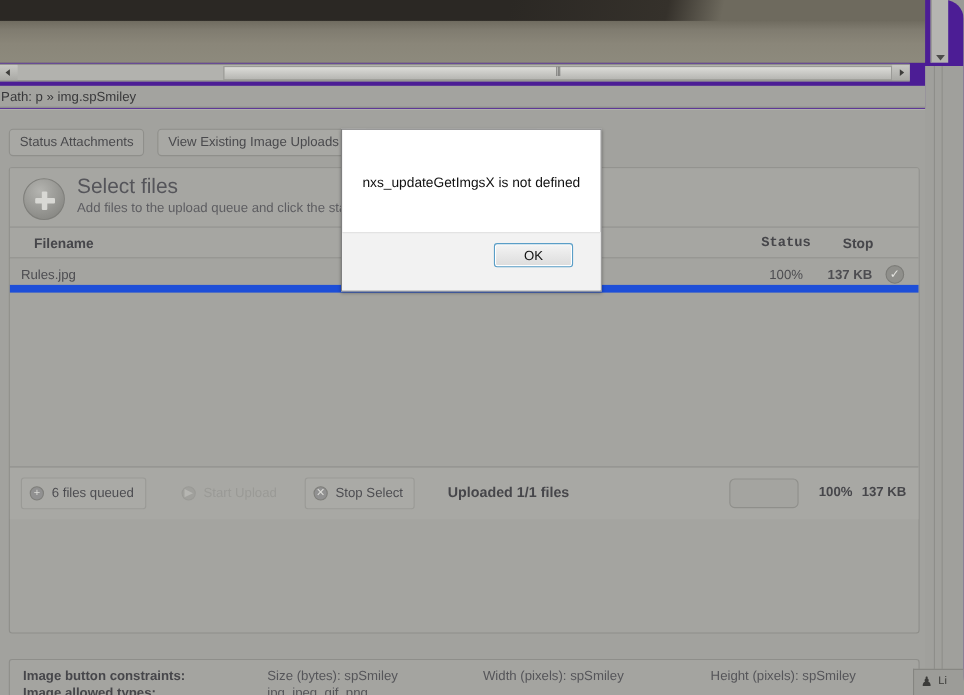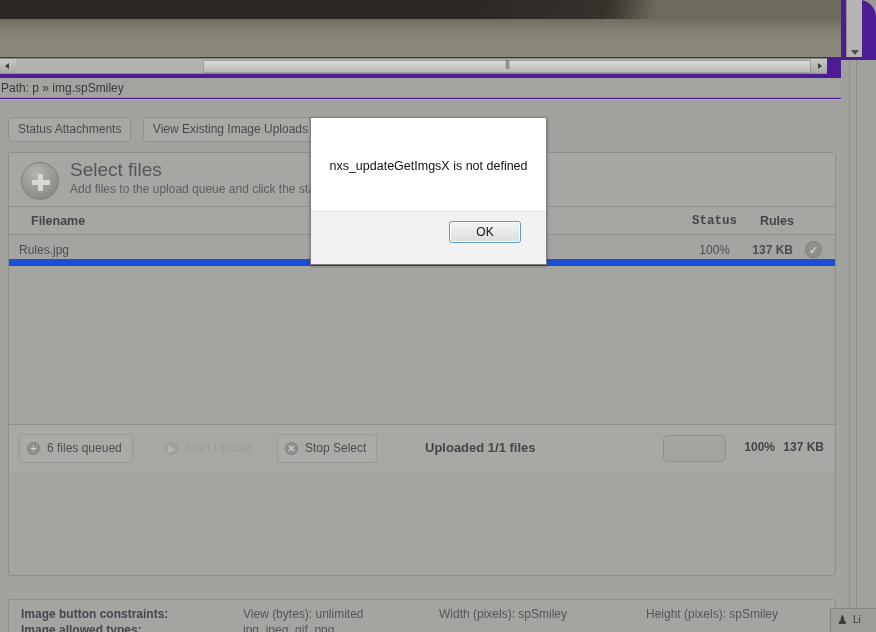--- a/index.html
+++ b/index.html
@@ -199,21 +199,21 @@
     width:13px; height:13px; border-radius:50%;
     background:#919191; border:1px solid #7e7e7a;
     color:#dcdcd8; font-size:10px; text-align:center; line-height:12px;
   }
   .qbtn.disabled { color:#9a9a96; background:transparent; border-color:transparent; }
   .qbtn.disabled .dot { background:#a0a09c; border-color:#9a9a96; color:#b6b6b2; }
   #btn-queued { left:10px; }
   #btn-start  { left:148px; }
   #btn-stop   { left:268px; }
   .upl-count {
-    position:absolute; left:416px; top:15px;
+    position:absolute; left:398px; top:15px;
     font-size:13px; font-weight:bold; color:#46464a;
   }
   .prog-box {
     position:absolute; right:109px; top:10px;
     width:63px; height:27px;
     border:1px solid #8f8f8b; border-radius:5px;
     background:#a4a4a0;
   }
   .prog-pct {
     position:absolute; right:60px; top:15px;
@@ -331,21 +331,21 @@
 
       <div class="panel-head">
         <div class="plus-icon"></div>
         <div class="sel-title">Select files</div>
         <div class="sel-sub">Add files to the upload queue and click the start upload button.</div>
       </div>
 
       <div class="table-head">
         <span class="th-filename">Filename</span>
         <span class="th-status">Status</span>
-        <span class="th-size">Rules</span>
+        <span class="th-size">Stop</span>
       </div>
 
       <div class="file-row">
         <span class="fr-name">Rules.jpg</span>
         <span class="fr-pct">100%</span>
         <span class="fr-size">137 KB</span>
         <span class="fr-ok">✓</span>
       </div>
 
       <div class="queue-space"></div>
@@ -366,21 +366,21 @@
         <div class="upl-count">Uploaded 1/1 files</div>
         <div class="prog-box"></div>
         <div class="prog-pct">100%</div>
         <div class="prog-size">137 KB</div>
       </div>
     </div>
 
     <div class="constraints">
       <div class="crow">
         <span class="c-label">Image button constraints:</span>
-        <span class="c-size">View (bytes):  unlimited</span>
+        <span class="c-size">Size (bytes):  spSmiley</span>
         <span class="c-width">Width (pixels):  spSmiley</span>
         <span class="c-height">Height (pixels):  spSmiley</span>
       </div>
       <div class="crow">
         <span class="c-label">Image allowed types:</span>
         <span class="c-size">jpg, jpeg, gif, png</span>
         <span class="c-width"></span>
         <span class="c-height"></span>
       </div>
 

